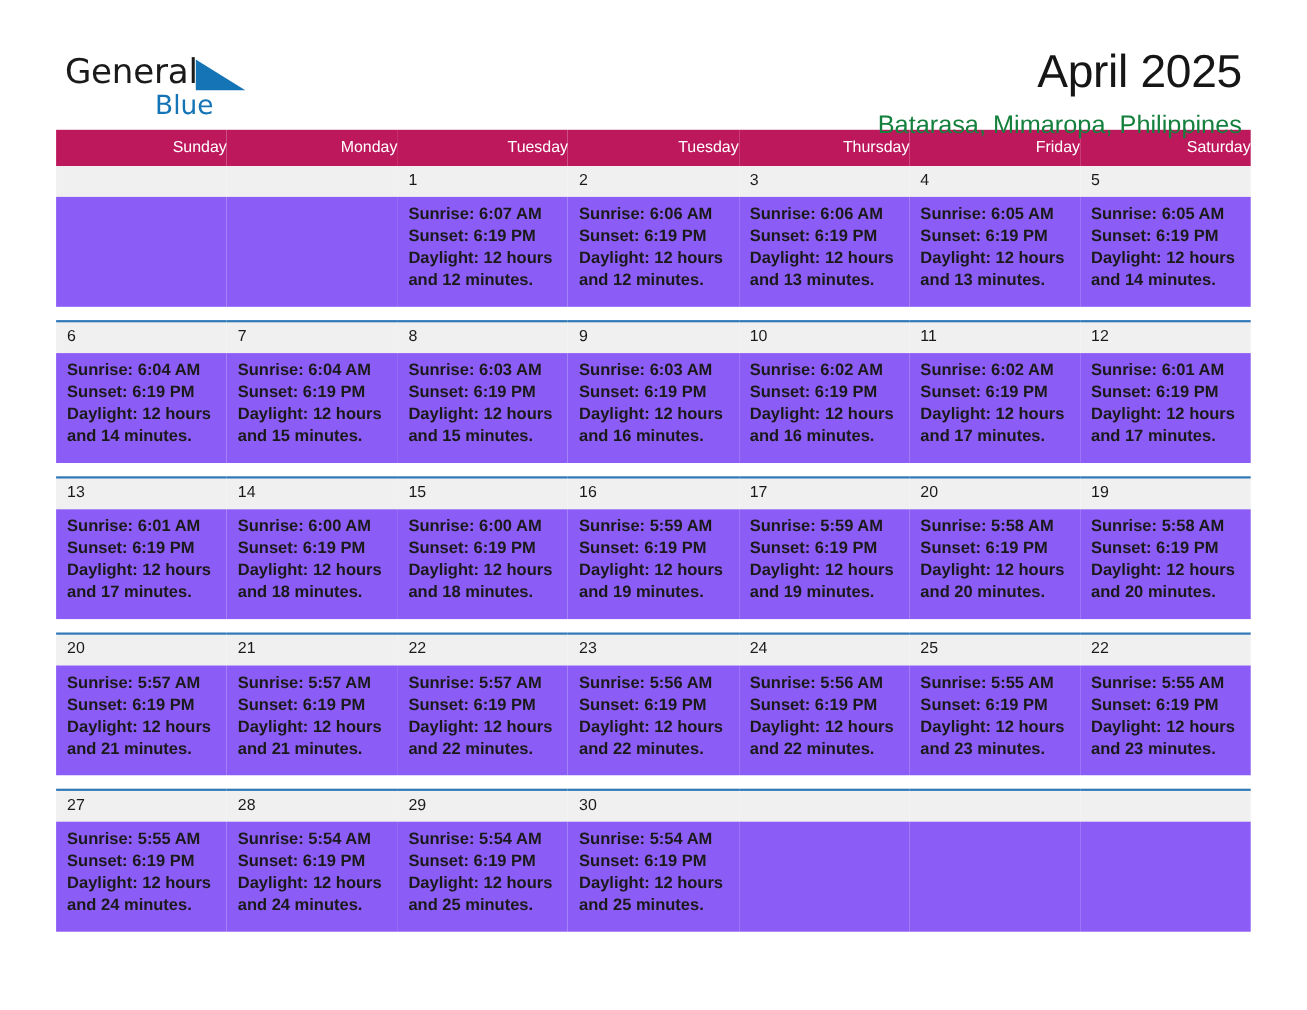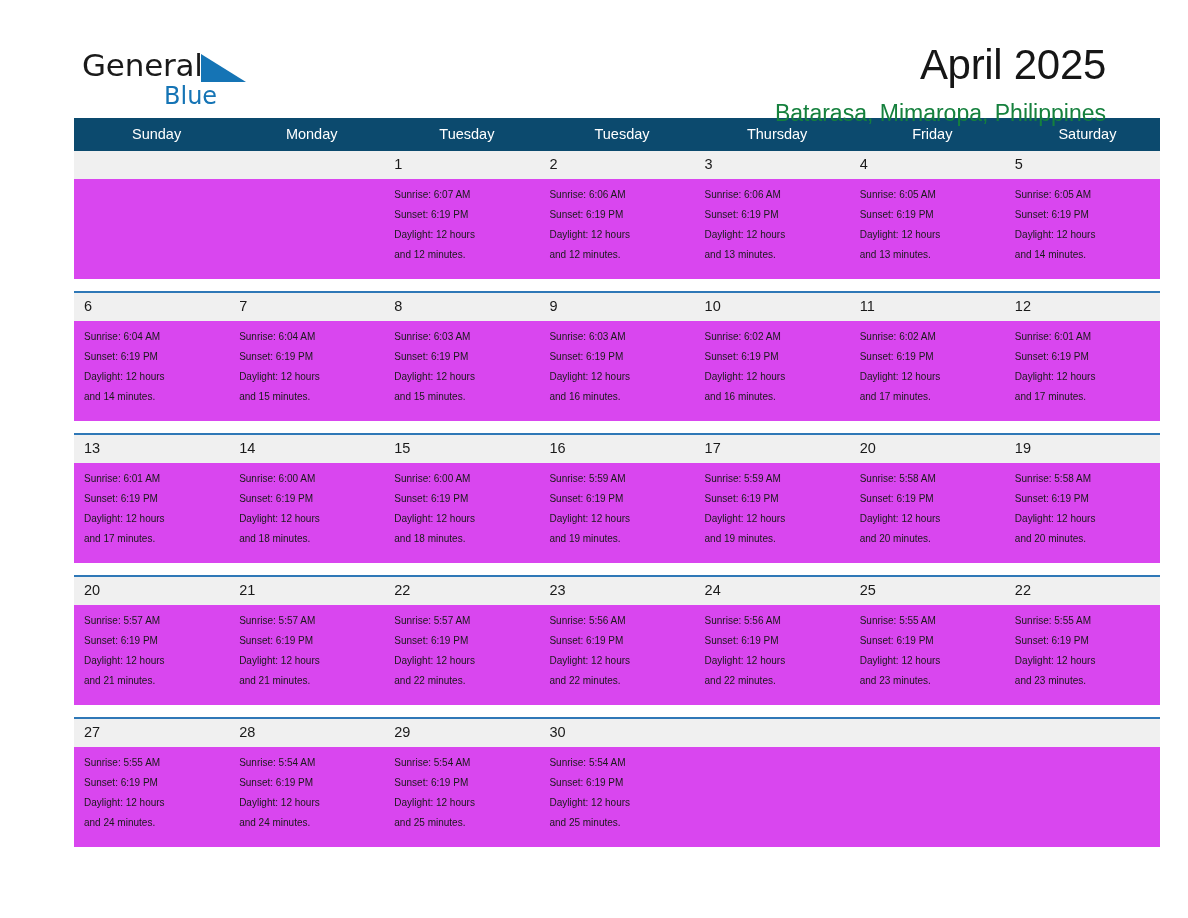--- a/index.html
+++ b/index.html
@@ -12,21 +12,21 @@
     height: 918px;
     font-family: "Liberation Sans", sans-serif;
     color: #111111;
     overflow: hidden;
   }
   .page {
     position: relative;
     width: 1188px;
     height: 918px;
     box-sizing: border-box;
-    padding: 0 74px;
+    padding: 0 51px;
   }
 
   
   .header {
     position: relative;
     height: 110px;
   }
   .logo {
     position: absolute;
     left: 8px;
@@ -91,25 +91,25 @@
   
   .calendar {
     margin-top: 8px;
     width: 1086px;
     border-collapse: collapse;
     table-layout: fixed;
   }
   .calendar col { width: 155.14px; }
 
   .calendar thead th {
-    background: #0c4a6e;
+    background: #be185d;
     color: #ffffff;
     font-size: 14.5px;
     font-weight: 400;
-    text-align: center;
+    text-align: right;
     padding: 8px 0 9px 10px;
     height: 16px;
     vertical-align: middle;
   }
 
   .week-sep td {
     height: 12px;
     padding: 0;
     border-bottom: 2px solid #2f78b7;
     background: #ffffff;
@@ -120,27 +120,28 @@
     font-size: 14.5px;
     color: #1a1a1a;
     padding: 5px 0 5px 10px;
     height: 18px;
     vertical-align: top;
     line-height: 17px;
   }
   .daynum-row td.empty { background: #f0f0f0; }
 
   .info-row td {
-    background: #d946ef;
-    font-size: 10px;
+    background: #8b5cf6;
+    font-size: 15px;
     line-height: 20px;
     color: #1a1a1a;
     padding: 6px 8px 10px 10px;
     vertical-align: top;
     height: 84px;
+    font-weight: bold;
   }
   .info-line { display: block; white-space: nowrap; }
 </style>
 </head>
 <body>
 
 <div class="page">
 
   <div class="header">
 

